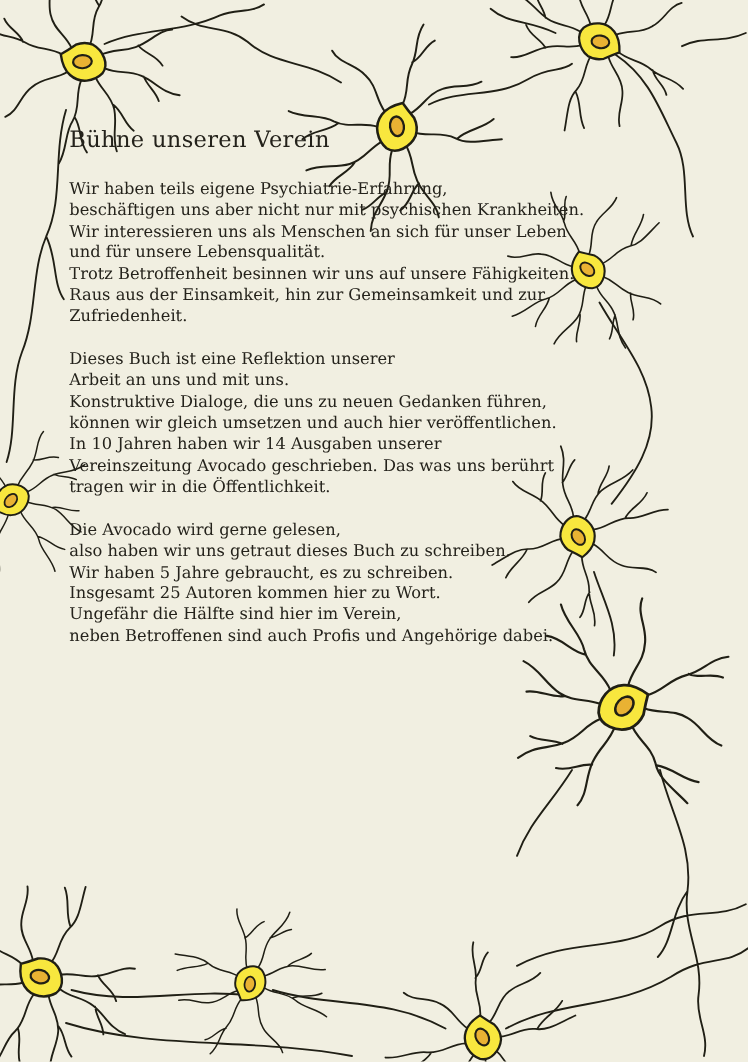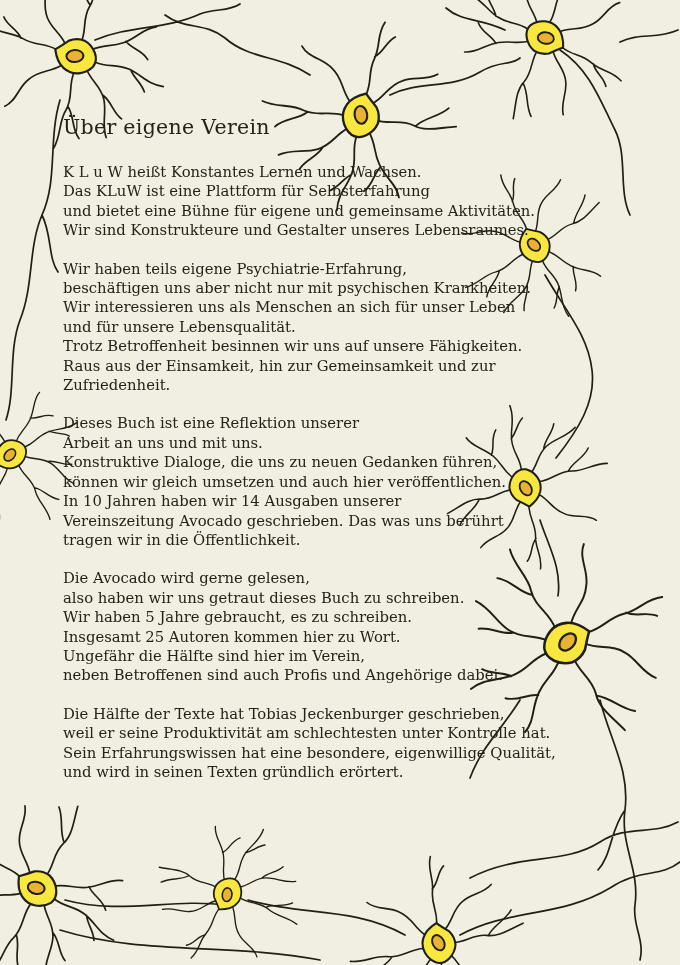--- a/index.html
+++ b/index.html
@@ -88,44 +88,36 @@
     <use href="#neuron" transform="translate(534,246) rotate(60) scale(0.85)"></use>
     <use href="#neuron" transform="translate(11,455) rotate(330) scale(0.8)"></use>
     <use href="#neuron" transform="translate(526,487) rotate(255) scale(0.9)"></use>
     <use href="#neuron" transform="translate(566,642) rotate(150) scale(1.15)"></use>
     <use href="#neuron" transform="translate(37,889) rotate(30)"></use>
     <use href="#neuron" transform="translate(228,894) rotate(295) scale(0.8)"></use>
     <use href="#neuron" transform="translate(438,944) rotate(80) scale(0.95)"></use>
   </svg>
 
   <article class="content">
-    <h1 class="title">Über eigene Verein</h1>
-    <p class="para">K L u W heißt Konstantes Lernen und Wachsen.
-Das KLuW ist eine Plattform für Selbsterfahrung
-und bietet eine Bühne für eigene und gemeinsame Aktivitäten.
-Wir sind Konstrukteure und Gestalter unseres Lebensraumes.</p>
+    <h1 class="title">Bühne unseren Verein</h1>
     <p class="para">Wir haben teils eigene Psychiatrie-Erfahrung,
 beschäftigen uns aber nicht nur mit psychischen Krankheiten.
 Wir interessieren uns als Menschen an sich für unser Leben
 und für unsere Lebensqualität.
 Trotz Betroffenheit besinnen wir uns auf unsere Fähigkeiten.
 Raus aus der Einsamkeit, hin zur Gemeinsamkeit und zur
 Zufriedenheit.</p>
     <p class="para">Dieses Buch ist eine Reflektion unserer
 Arbeit an uns und mit uns.
 Konstruktive Dialoge, die uns zu neuen Gedanken führen,
 können wir gleich umsetzen und auch hier veröffentlichen.
 In 10 Jahren haben wir 14 Ausgaben unserer
 Vereinszeitung Avocado geschrieben. Das was uns berührt
 tragen wir in die Öffentlichkeit.</p>
     <p class="para">Die Avocado wird gerne gelesen,
 also haben wir uns getraut dieses Buch zu schreiben.
 Wir haben 5 Jahre gebraucht, es zu schreiben.
 Insgesamt 25 Autoren kommen hier zu Wort.
 Ungefähr die Hälfte sind hier im Verein,
 neben Betroffenen sind auch Profis und Angehörige dabei.</p>
-    <p class="para">Die Hälfte der Texte hat Tobias Jeckenburger geschrieben,
-weil er seine Produktivität am schlechtesten unter Kontrolle hat.
-Sein Erfahrungswissen hat eine besondere, eigenwillige Qualität,
-und wird in seinen Texten gründlich erörtert.</p>
   </article>
 
 </main>
 
 </body></html>

